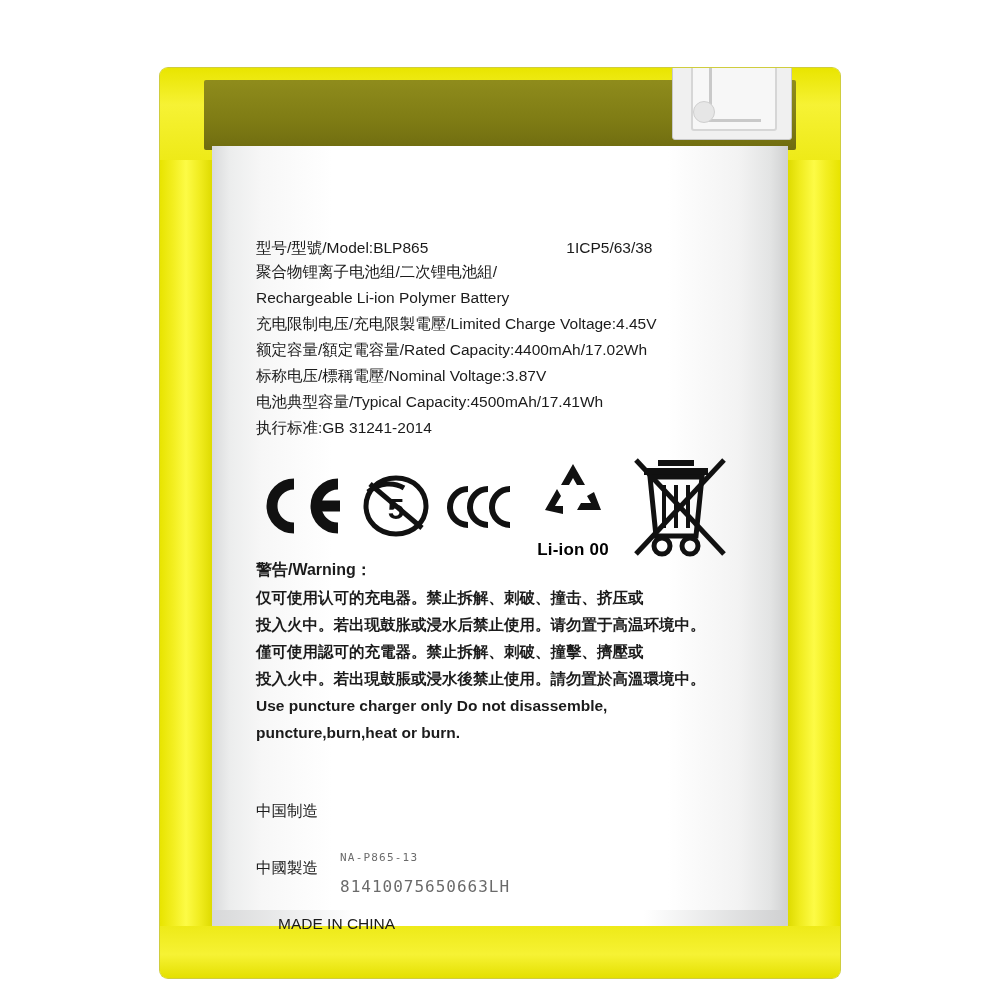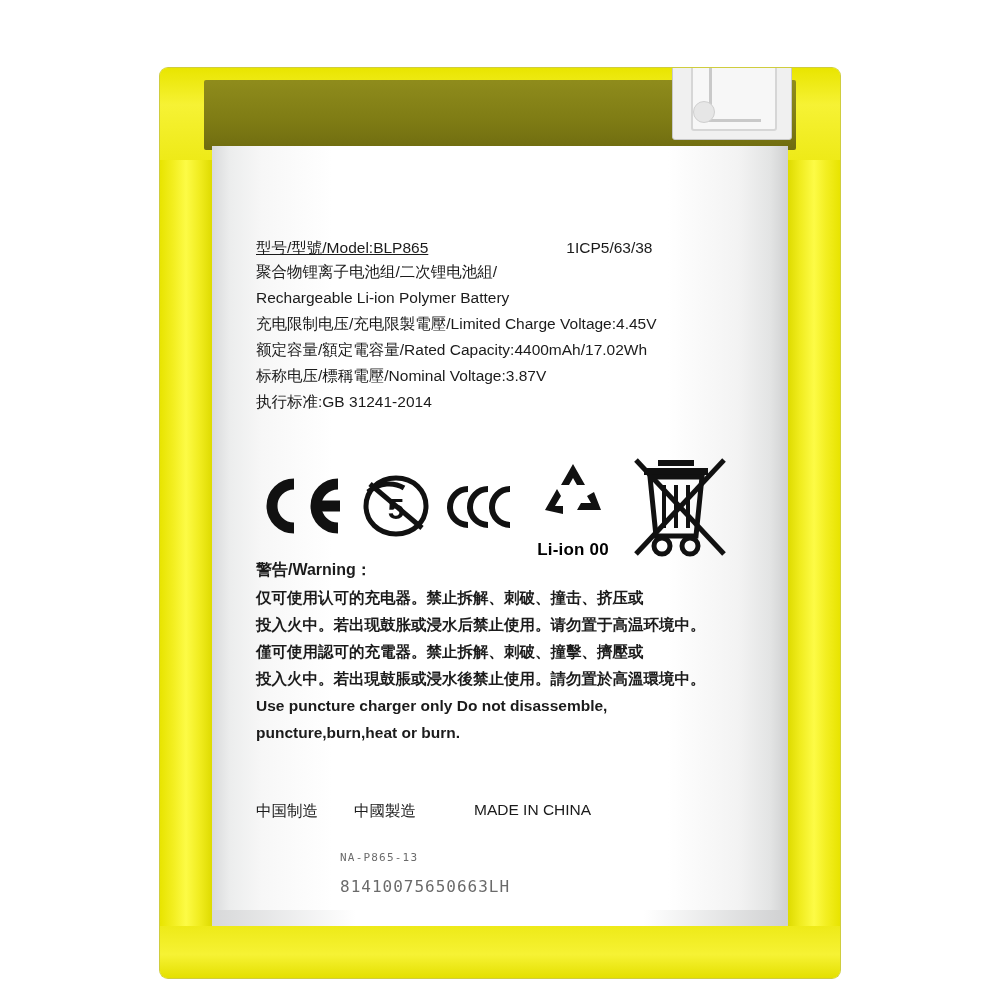--- a/index.html
+++ b/index.html
@@ -148,21 +148,20 @@
     font-size: 15.5px;
     line-height: 26px;
     white-space: nowrap;
   }
   .model-row {
     display: flex;
     align-items: baseline;
   }
   .model-row .model {
     font-size: 15.5px;
-    text-decoration: underline;
   }
   .model-row .icp {
     font-size: 15.5px;
     margin-left: 138px;
   }
 
   
   .symbols {
     position: absolute;
     left: 100px;
@@ -215,20 +214,21 @@
 
   
   .origin {
     position: absolute;
     left: 96px;
     top: 733px;
     font-size: 15.5px;
     color: #1b1b1b;
     display: flex;
     gap: 36px;
+    flex-direction: column;
   }
   .origin .made { margin-left: 22px; }
 
   
   .codes {
     position: absolute;
     left: 180px;
     top: 775px;
     color: #4a4a4a;
     font-family: "DejaVu Sans Mono", monospace;
@@ -267,20 +267,21 @@
     <div class="label">
       <div class="model-row">
         <span class="model">型号/型號/Model:BLP865</span>
         <span class="icp">1ICP5/63/38</span>
       </div>
       <div class="spec-line">聚合物锂离子电池组/二次锂电池組/</div>
       <div class="spec-line">Rechargeable Li-ion Polymer Battery</div>
       <div class="spec-line">充电限制电压/充电限製電壓/Limited Charge Voltage:4.45V</div>
       <div class="spec-line">额定容量/額定電容量/Rated Capacity:4400mAh/17.02Wh</div>
       <div class="spec-line">标称电压/標稱電壓/Nominal Voltage:3.87V</div>
+      <div class="spec-line">电池典型容量/Typical Capacity:4500mAh/17.41Wh</div>
       <div class="spec-line">执行标准:GB 31241-2014</div>
     </div>
 
     <div class="symbols">
 
       <div class="sym ce">
         <svg width="84" height="60" viewBox="0 0 84 60">
           <path d="M34 8 A22 22 0 1 0 34 52" fill="none" stroke="#111" stroke-width="11"></path>
           <path d="M78 8 A22 22 0 1 0 78 52" fill="none" stroke="#111" stroke-width="11"></path>
           <rect x="58" y="24.5" width="22" height="11" fill="#111"></rect>

